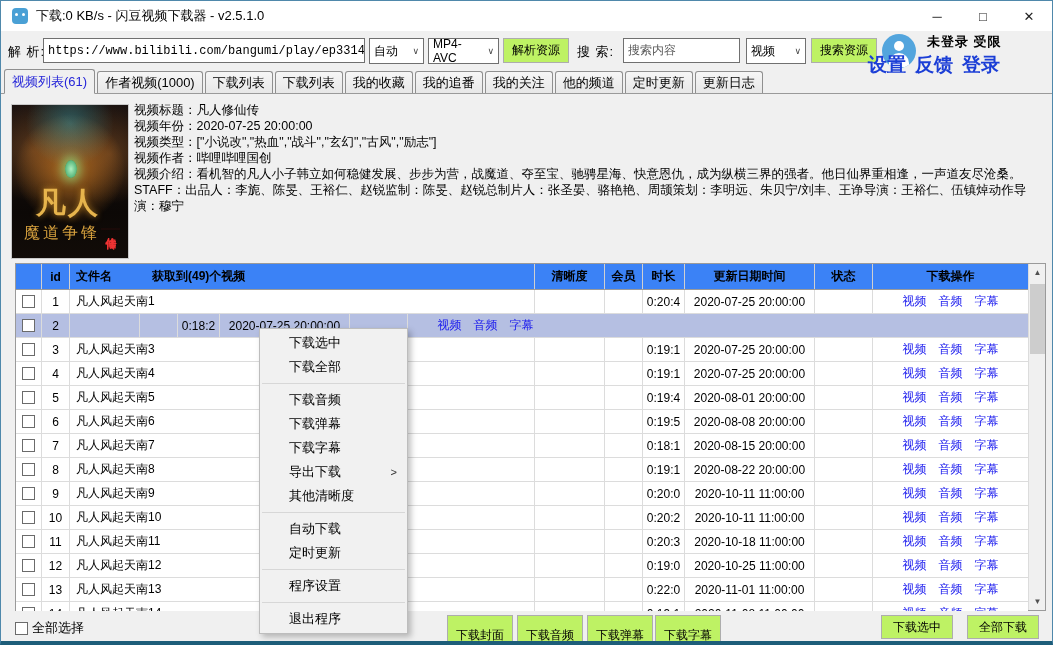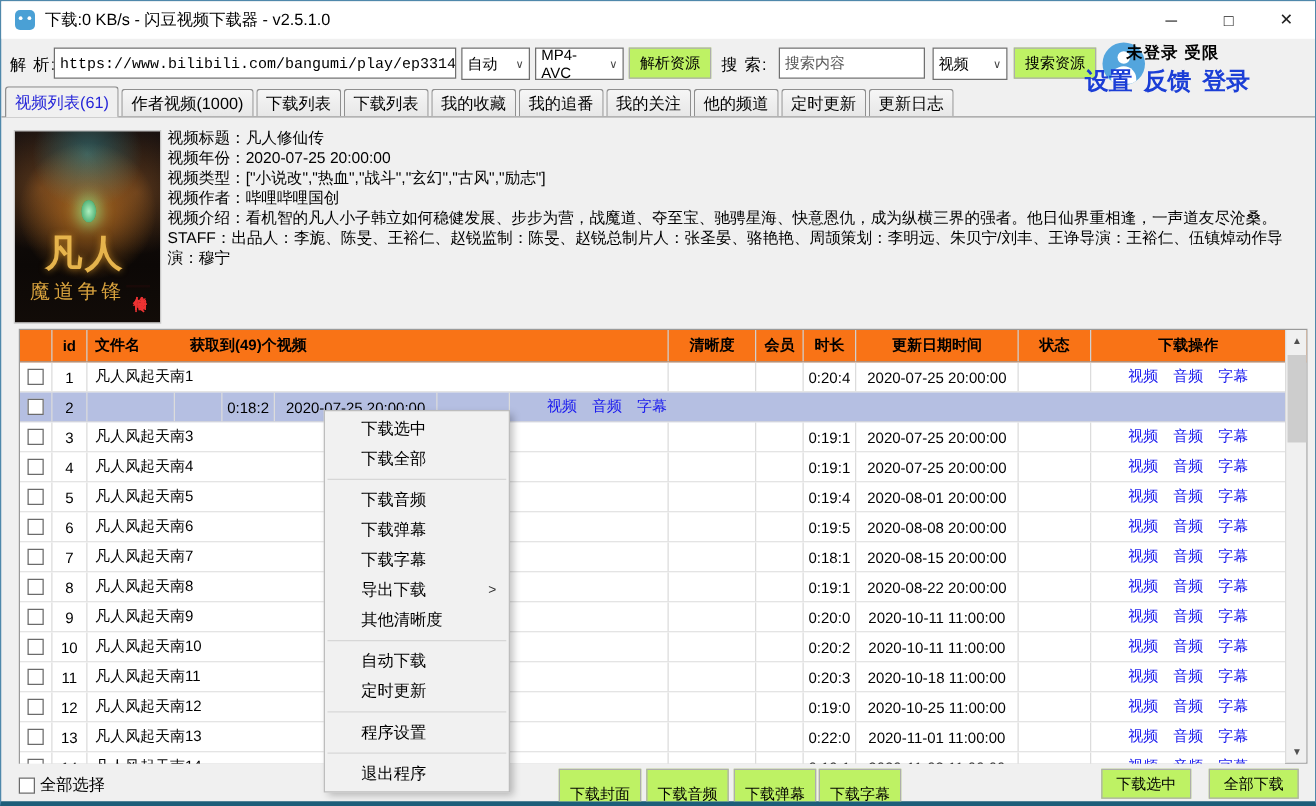--- a/index.html
+++ b/index.html
@@ -23,21 +23,21 @@
   .inp{position:absolute;top:7px;height:25px;border:1px solid #707070;background:#fff;padding:0 4px;font-size:12px;display:flex;align-items:center;overflow:hidden;white-space:nowrap;}
   .url-inp{left:42px;width:322px;font-family:"Liberation Mono","DejaVu Sans Mono",monospace;font-size:12px;}
   .search-inp{left:622px;width:117px;color:#5a5a5a;}
   .combo{position:absolute;top:7px;height:25px;border:1px solid #707070;background:#fff;padding:12px 4px;display:flex;align-items:center;justify-content:space-between;font-size:12px;}
   .combo .arrow{color:#444;font-size:9px;margin-left:4px;}
   .btn{border:1px solid #adadad;background:#bef264;display:flex;align-items:center;justify-content:center;font-size:12px;color:#000;}
   .tb-btn{position:absolute;top:7px;height:25px;padding:0 8px;}
   .avatar{position:absolute;left:881px;top:3px;width:34px;height:34px;border-radius:50%;background:#53a5dd;overflow:hidden;}
   .avatar::before{content:"";position:absolute;left:12px;top:7px;width:10px;height:10px;border-radius:50%;background:#fff;}
   .avatar::after{content:"";position:absolute;left:7px;top:19px;width:20px;height:14px;border-radius:10px 10px 0 0;background:#fff;}
-  .login-status{position:absolute;left:900px;top:2px;font-weight:bold;font-size:13px;letter-spacing:1px;}
+  .login-status{position:absolute;left:926px;top:2px;font-weight:bold;font-size:13px;letter-spacing:1px;}
   .login-links{position:absolute;left:867px;top:21px;display:flex;gap:9px;font-weight:bold;font-size:19px;font-family:Liberation Mono, monospace;}
   .login-links span{color:#1b3ed6;}
   
   .tabstrip{position:absolute;left:0;top:68px;width:100%;height:25px;border-bottom:1px solid #9a9a9a;padding-left:3px;display:flex;align-items:flex-end;}
   .tab{height:22px;margin-right:2px;padding:0 7px;display:flex;align-items:center;background:linear-gradient(#f6f6f6,#e7e7e7);border:1px solid #8f8f8f;border-bottom:none;border-radius:3px 3px 0 0;font-size:13px;color:#000;}
   .tab.active{height:25px;background:#f0f0f0;color:#2525d8;margin-bottom:-1px;border-bottom:1px solid #f0f0f0;}
   
   .poster{position:absolute;left:10px;top:103px;width:118px;height:155px;border:1px solid #c9c9c9;
     background:
       radial-gradient(circle at 50% 12%, rgba(80,180,185,.45), rgba(0,0,0,0) 30%),
@@ -47,21 +47,21 @@
       linear-gradient(#1a1210,#0c0806 70%,#120c08);
     overflow:hidden;}
   .poster .glow{position:absolute;left:53px;top:55px;width:12px;height:18px;border-radius:50%;background:radial-gradient(#aef0c0,#2d9a5a);box-shadow:0 0 10px 4px rgba(120,255,160,.5);}
   .poster .t-main{position:absolute;left:24px;bottom:34px;font-size:30px;font-weight:bold;color:#e6b44c;text-shadow:0 0 6px rgba(230,160,40,.7);letter-spacing:2px;}
   .poster .t-seal{position:absolute;right:8px;bottom:28px;font-size:11px;color:#e33;background:rgba(60,10,10,.25);padding:1px 2px;font-weight:bold;writing-mode:vertical-rl;}
   .poster .t-cap{position:absolute;left:12px;bottom:14px;font-size:16px;color:#d8a23e;letter-spacing:3px;}
   .info-lines{position:absolute;left:133px;top:101px;width:910px;line-height:16px;font-size:12.5px;}
   .info-line{white-space:pre-wrap;word-break:break-all;}
   
   .grid{position:absolute;left:14px;top:262px;width:1031px;height:348px;background:#fff;border:1px solid #9a9a9a;}
-  .g-head{display:flex;height:26px;background:#f97316;border-bottom:1px solid #9a9a9a;font-weight:bold;align-items:center;}
+  .g-head{display:flex;height:26px;background:#3b82f6;border-bottom:1px solid #9a9a9a;font-weight:bold;align-items:center;}
   .g-head .cell{display:flex;align-items:center;justify-content:center;height:100%;border-right:1px solid #d0d0d0;overflow:hidden;white-space:nowrap;}
   .g-body{position:absolute;left:0;top:26px;width:1012px;height:321px;overflow:hidden;}
   .g-row{display:flex;height:24px;background:#fff;border-bottom:1px solid #dcdcdc;align-items:center;}
   .g-row.selected{background:#b5bfe2;}
   .g-row .cell{display:flex;align-items:center;justify-content:center;height:100%;border-right:1px solid #dcdcdc;overflow:hidden;white-space:nowrap;}
   .col-sel{width:26px;}.col-id{width:28px;}.col-name{width:465px;justify-content:flex-start !important;padding-left:6px;}
   .col-q{width:70px;}.col-vip{width:38px;}.col-dur{width:42px;}
   .col-date{width:130px;}.col-status{width:58px;}.col-act{width:155px;}
   .chk{width:13px;height:13px;border:1px solid #6b6b6b;background:#fff;}
   .link{color:#1a1aee;margin:0 6px;}

